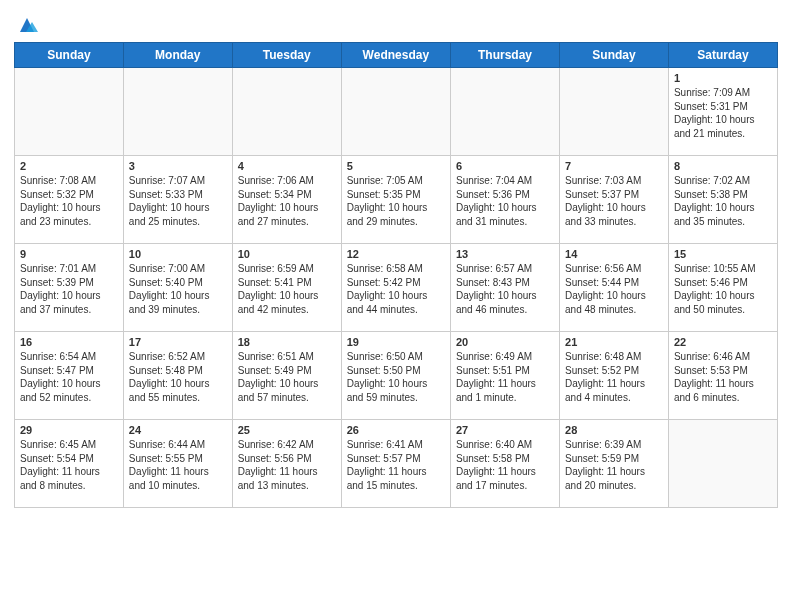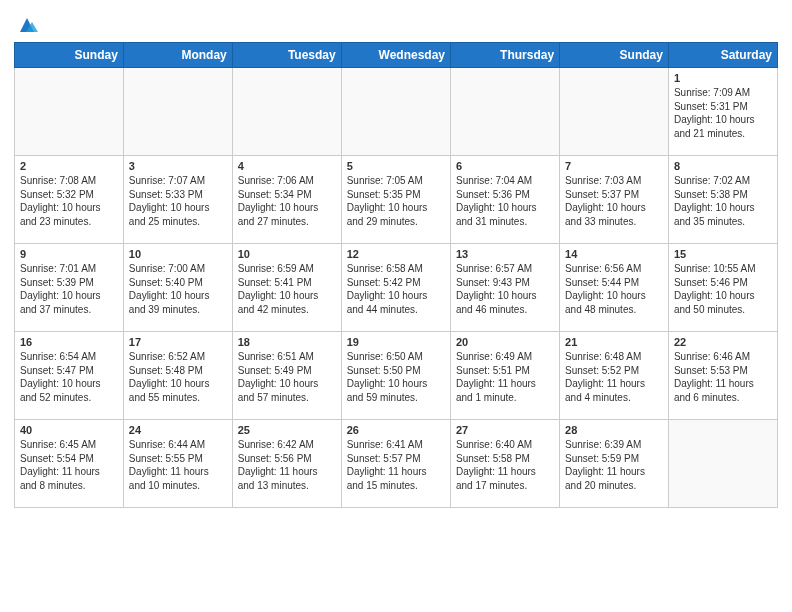--- a/index.html
+++ b/index.html
@@ -63,21 +63,21 @@
       width: 100%;
       border-collapse: collapse;
       border: 1px solid #ccc;
     }
     .calendar th {
       background: #2176c7;
       color: #fff;
       font-size: 12px;
       font-weight: bold;
       padding: 5px 5px;
-      text-align: right;
+      text-align: center;
       border: 1px solid #1a5fa0;
     }
     .calendar td {
       width: 110px;
       vertical-align: top;
       padding: 4px 5px;
       border: 1px solid #ccc;
       font-size: 9.5px;
       color: #333;
       height: 88px;
@@ -210,21 +210,21 @@
           </td>
           <td>
             <span class="day-num">12</span>
             <div class="day-info">Sunrise: 6:58 AM
 Sunset: 5:42 PM
 Daylight: 10 hours and 44 minutes.</div>
           </td>
           <td>
             <span class="day-num">13</span>
             <div class="day-info">Sunrise: 6:57 AM
-Sunset: 9:43 PM
+Sunset: 8:43 PM
 Daylight: 10 hours and 46 minutes.</div>
           </td>
           <td>
             <span class="day-num">14</span>
             <div class="day-info">Sunrise: 6:56 AM
 Sunset: 5:44 PM
 Daylight: 10 hours and 48 minutes.</div>
           </td>
           <td>
             <span class="day-num">15</span>
@@ -272,21 +272,21 @@
           </td>
           <td>
             <span class="day-num">22</span>
             <div class="day-info">Sunrise: 6:46 AM
 Sunset: 5:53 PM
 Daylight: 11 hours and 6 minutes.</div>
           </td>
         </tr>
         <tr>
           <td>
-            <span class="day-num">40</span>
+            <span class="day-num">29</span>
             <div class="day-info">Sunrise: 6:45 AM
 Sunset: 5:54 PM
 Daylight: 11 hours and 8 minutes.</div>
           </td>
           <td>
             <span class="day-num">24</span>
             <div class="day-info">Sunrise: 6:44 AM
 Sunset: 5:55 PM
 Daylight: 11 hours and 10 minutes.</div>
           </td>

